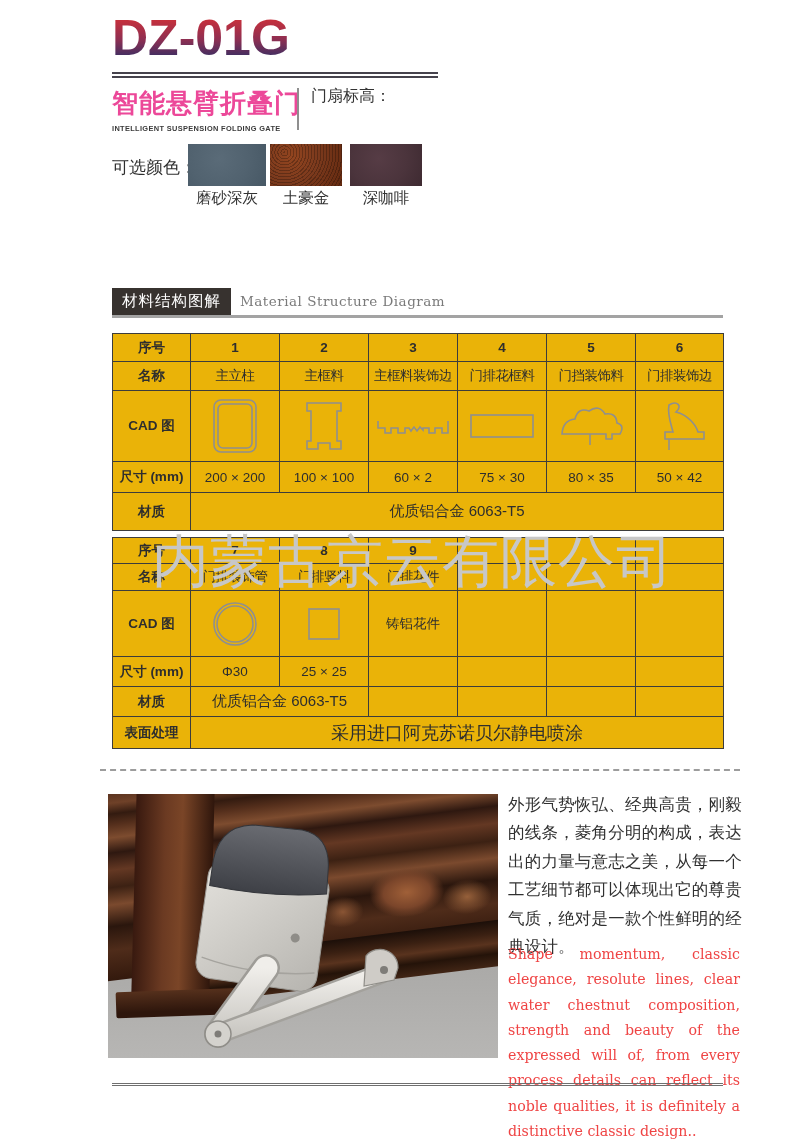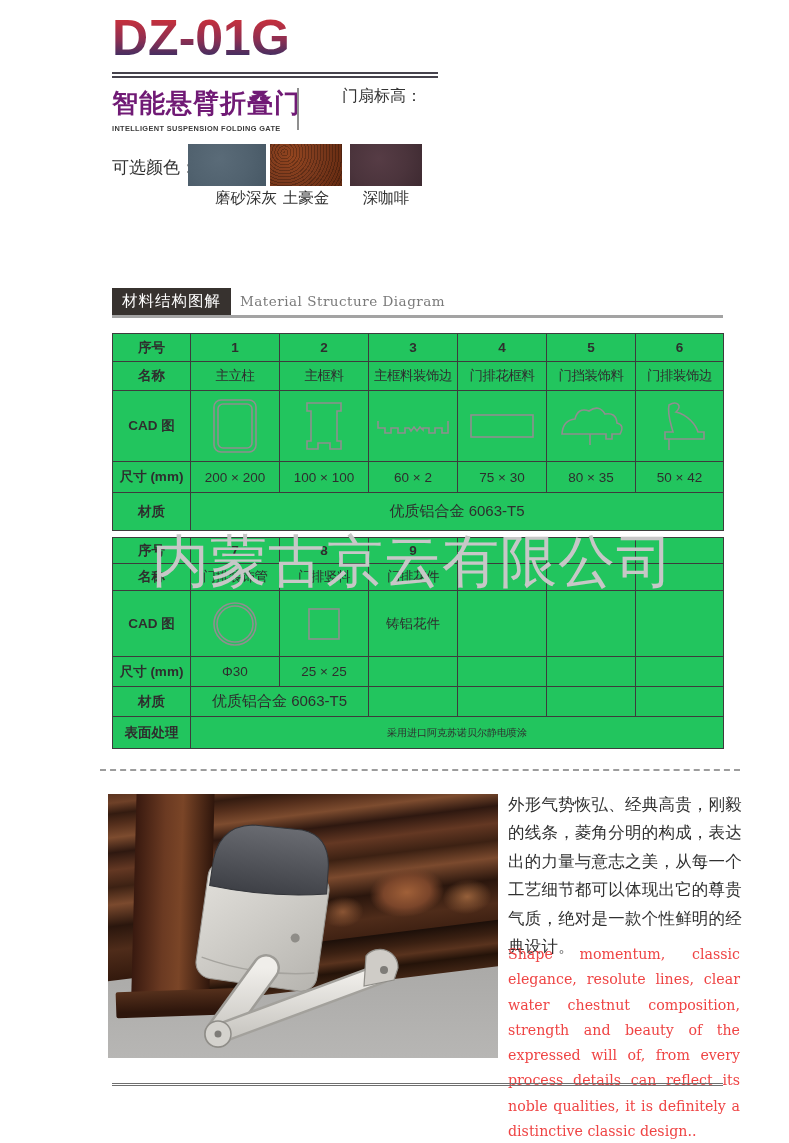--- a/index.html
+++ b/index.html
@@ -12,51 +12,51 @@
   .model-row { display:flex; align-items:flex-end; }
   .model-title{
     font-size:50px; font-weight:900; letter-spacing:0px; line-height:1.05;
     background:linear-gradient(180deg,#d03038 8%, #8e2f52 52%, #2c2e66 92%);
     -webkit-background-clip:text; background-clip:text; color:transparent;
   }
   .variant { font-size:27px; color:#c42b33; font-weight:600; margin-left:14px; padding-bottom:5px; letter-spacing:1px;}
   .header-rule { position:absolute; left:112px; top:72px; width:326px; height:6px;
     border-top:2px solid #45424c; border-bottom:2px solid #45424c; }
   .subtitle-row { position:absolute; left:112px; top:86px; width:330px; }
-  .prod-name { font-size:26px; font-weight:700; color:#701a75; letter-spacing:1px; }
+  .prod-name { font-size:26px; font-weight:700; color:#ec4899; letter-spacing:1px; }
   .prod-name-en { font-size:7.4px; font-weight:700; color:#3a3a3a; letter-spacing:0.35px; margin-top:3px; }
   .subtitle-divider { position:absolute; left:297px; top:88px; width:2px; height:42px; background:#8f8f8f; }
   .height-block { position:absolute; left:311px; top:86px; }
-  .height-label { font-size:16px; color:#333; margin-bottom:3px;margin-left:31px; }
+  .height-label { font-size:16px; color:#333; margin-bottom:3px; }
   .height-value { font-size:19.5px; color:#2d2d2d; }
 
   
   .colors-label { position:absolute; left:112px; top:156px; font-size:17px; color:#2e2e2e; }
   .swatch { position:absolute; top:144px; height:42px; }
   .swatch-1 { left:188px; width:78px; background:radial-gradient(circle at 40% 35%, #5a6b78 0%, #51626f 55%, #475865 100%); }
   .swatch-2 { left:270px; width:72px;
     background:radial-gradient(circle at 30% 30%, #93451f 0%, #7c3a1d 45%, #63290f 100%);
     background-blend-mode:normal; }
   .swatch-2:after { content:""; position:absolute; inset:0;
     background:repeating-radial-gradient(circle at 20% 20%, rgba(0,0,0,0.25) 0 1px, transparent 1px 3px); }
   .swatch-3 { left:350px; width:72px; background:radial-gradient(circle at 40% 35%, #563c45 0%, #4b343c 55%, #3e2a31 100%); }
   .swatch-label { position:absolute; top:188px; font-size:15.5px; color:#333; text-align:center; }
-  .swlab-1 { left:188px; width:78px;margin-left:19px; }
+  .swlab-1 { left:188px; width:78px; }
   .swlab-2 { left:270px; width:72px; }
   .swlab-3 { left:350px; width:72px; }
 
   
   .section-title-box { position:absolute; left:112px; top:288px; height:27px; padding:0 10px;
     background:#37322f; color:#fff; font-size:15.5px; display:flex; align-items:center; letter-spacing:1px; }
   .section-subtitle { position:absolute; left:240px; top:293px; font-size:13.5px; color:#7a7a7a;
     font-family:"DejaVu Serif", serif; letter-spacing:0.5px; }
   .section-rule { position:absolute; left:112px; top:315px; width:611px; height:3px; background:#a3a3a3; }
 
   
-  table.spec { position:absolute; left:112px; border-collapse:collapse; table-layout:fixed; width:611px; background:#22c55e; }
+  table.spec { position:absolute; left:112px; border-collapse:collapse; table-layout:fixed; width:611px; background:#eab308; }
   table.spec td { border:1px solid #3c3c3c; text-align:center; vertical-align:middle;
      font-size:13.5px; color:#2e2e2e; padding:0 2px; overflow:hidden; }
   td.lbl { font-weight:700; font-size:14px; color:#2b2b2b; }
   td.idx { font-weight:700; font-size:15px; }
   .t1 { top:333px; }
   .t2 { top:537px; }
   tr.r-idx1  td{ height:28px; } tr.r-name1 td{ height:29px; } tr.r-cad1 td{ height:71px; }
   tr.r-size1 td{ height:31px; } tr.r-mat1 td{ height:38px; }
   tr.r-idx2  td{ height:26px; } tr.r-name2 td{ height:27px; } tr.r-cad2 td{ height:66px; }
   tr.r-size2 td{ height:30px; } tr.r-mat2 td{ height:30px; } tr.r-surf2 td{ height:32px; }
@@ -274,21 +274,21 @@
     <tr class="r-mat2">
       <td class="lbl">材质</td>
       <td colspan="2" style="font-size:15px;">优质铝合金 6063-T5</td>
       <td></td>
       <td></td>
       <td></td>
       <td></td>
     </tr>
     <tr class="r-surf2">
       <td class="lbl">表面处理</td>
-      <td colspan="6" style="font-size:10px;text-align:center;">采用进口阿克苏诺贝尔静电喷涂</td>
+      <td colspan="6" style="font-size:18px;text-align:center;">采用进口阿克苏诺贝尔静电喷涂</td>
     </tr>
   </tbody>
     </table>
 
   <div class="watermark">内蒙古京云有限公司</div>
 
   <div class="dashed-divider"></div>
 
   <div class="photo">
     <div class="wood-beam"></div>

